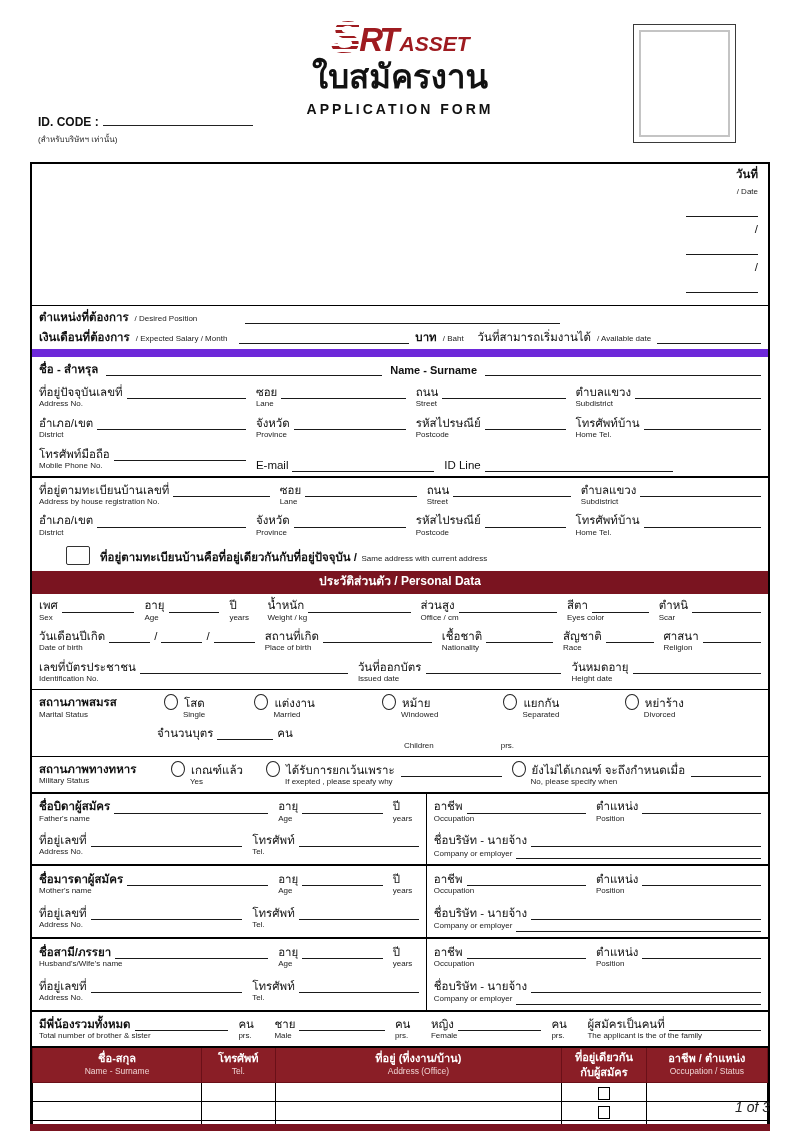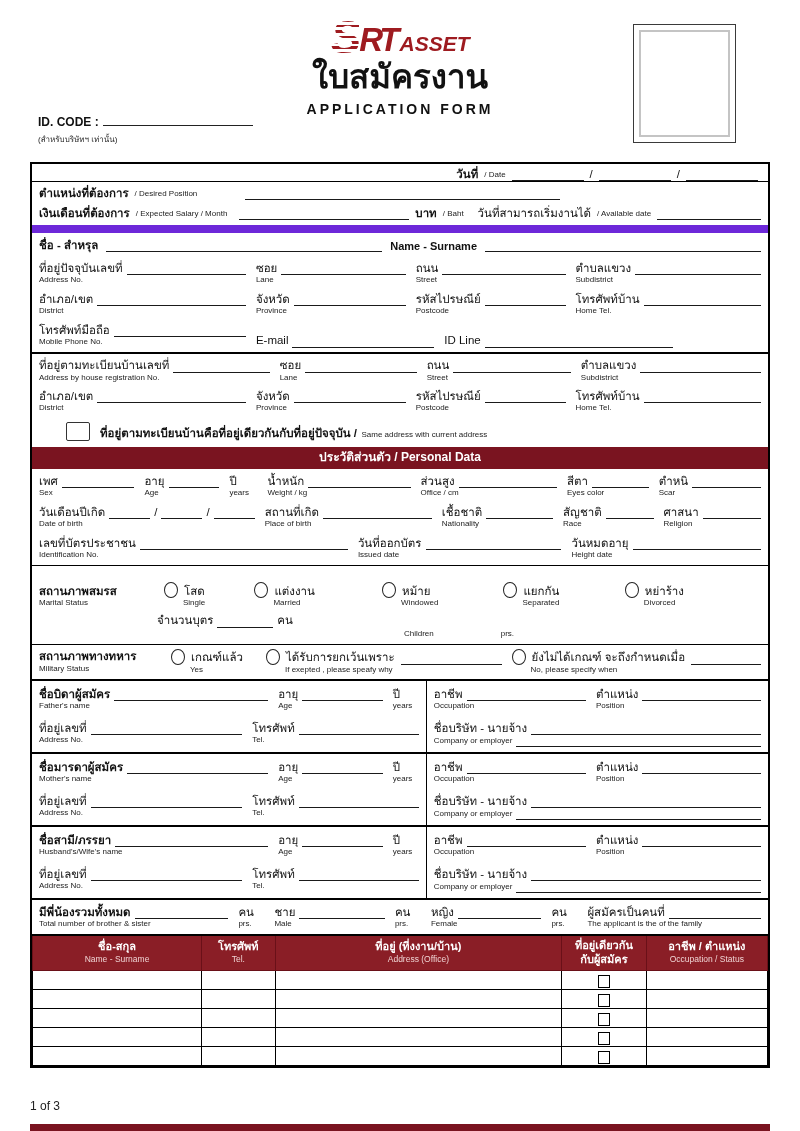--- a/index.html
+++ b/index.html
@@ -37,21 +37,21 @@
   .th{font-size:11.5px;white-space:nowrap;line-height:1.15;}
   .fe{font-size:8px;color:#222;line-height:1.35;white-space:nowrap;}
   .ln{flex:1 1 auto;border-bottom:1px solid #1a1a1a;height:13px;min-width:8px;}
   .lnf{display:inline-block;border-bottom:1px solid #1a1a1a;height:13px;}
   .cols{display:flex;gap:10px;padding:3px 7px 1px;align-items:flex-end;}
   .f{display:flex;flex-direction:column;min-width:0;}
   .ft{display:flex;align-items:flex-end;gap:4px;height:16px;}
   .ft2{display:flex;align-items:flex-end;gap:4px;height:12px;justify-content:center;}
 
   .daterow{display:flex;justify-content:flex-end;align-items:flex-end;gap:6px;
-           padding:4px 10px 0;border-bottom:1.5px solid #000;}
+           padding:4px 10px 12px;border-bottom:1.5px solid #000;flex-direction:column;}
   .dseg{width:72px;border-bottom:1px solid #1a1a1a;height:12px;}
 
   .posrow,.salrow{display:flex;align-items:flex-end;gap:6px;padding:4px 7px 2px;}
   .salrow{padding-bottom:5px;border-bottom:8px solid #6d28d9;}
   .namerow{display:flex;align-items:flex-end;gap:8px;padding:5px 7px 4px;}
 
   .bar{background:#7a1420;color:#fff;font-weight:bold;font-size:12px;text-align:center;
        padding:4px 0 5px;line-height:1.1;}
 
   .blocksep{border-top:2px solid #000;}
@@ -71,21 +71,21 @@
 
   .sibrow{border-top:2px solid #000;}
 
   table.ref{width:100%;border-collapse:collapse;border-top:2px solid #000;table-layout:fixed;}
   table.ref th{background:#8a1e26;color:#fff;font-size:11px;font-weight:bold;padding:2px 2px 3px;
                border:1px solid #6a1018;line-height:1.35;}
   table.ref th .en{font-size:8.5px;font-weight:normal;color:#efd3d3;}
   table.ref td{border:1px solid #000;height:14px;padding:0;text-align:center;}
   .cellchk{display:inline-block;width:10px;height:11px;border:1.5px solid #000;background:#fff;vertical-align:middle;}
 
-  .pagenum{text-align:left;font-size:12px;color:#222;margin-top:-1px;}
+  .pagenum{text-align:right;font-size:14px;color:#222;margin-top:-1px;font-style:italic;}
 </style>
 </head>
 <body>
 
 <div class="page">
   <div class="content">
 
     <div class="hdr">
       <div class="logo">
         <span class="logo-s">S</span><span class="logo-rt">RT</span><span class="logo-asset">ASSET</span>
@@ -412,21 +412,21 @@
         <div class="f" style="flex:27">
           <div class="ft">
               <span class="th">วันหมดอายุ</span>
               <span class="ln"></span>
             </div>
           <div class="fe">Height date</div>
         </div>
       </div>
 
       <div class="blocksep" style="border-top-width:1.5px;">
-        <div class="cols" style="align-items:flex-end;margin-top:12px;">
+        <div class="cols" style="align-items:center;">
           <div class="f" style="flex:0 0 115px">
             <div class="ft">
                 <span class="th b">สถานภาพสมรส</span>
               </div>
             <div class="fe">Marital Status</div>
           </div>
           <div class="optf" style="flex:13">
             <div class="ot">
                 <span class="radio"></span>
                 <span class="th">โสด</span>

